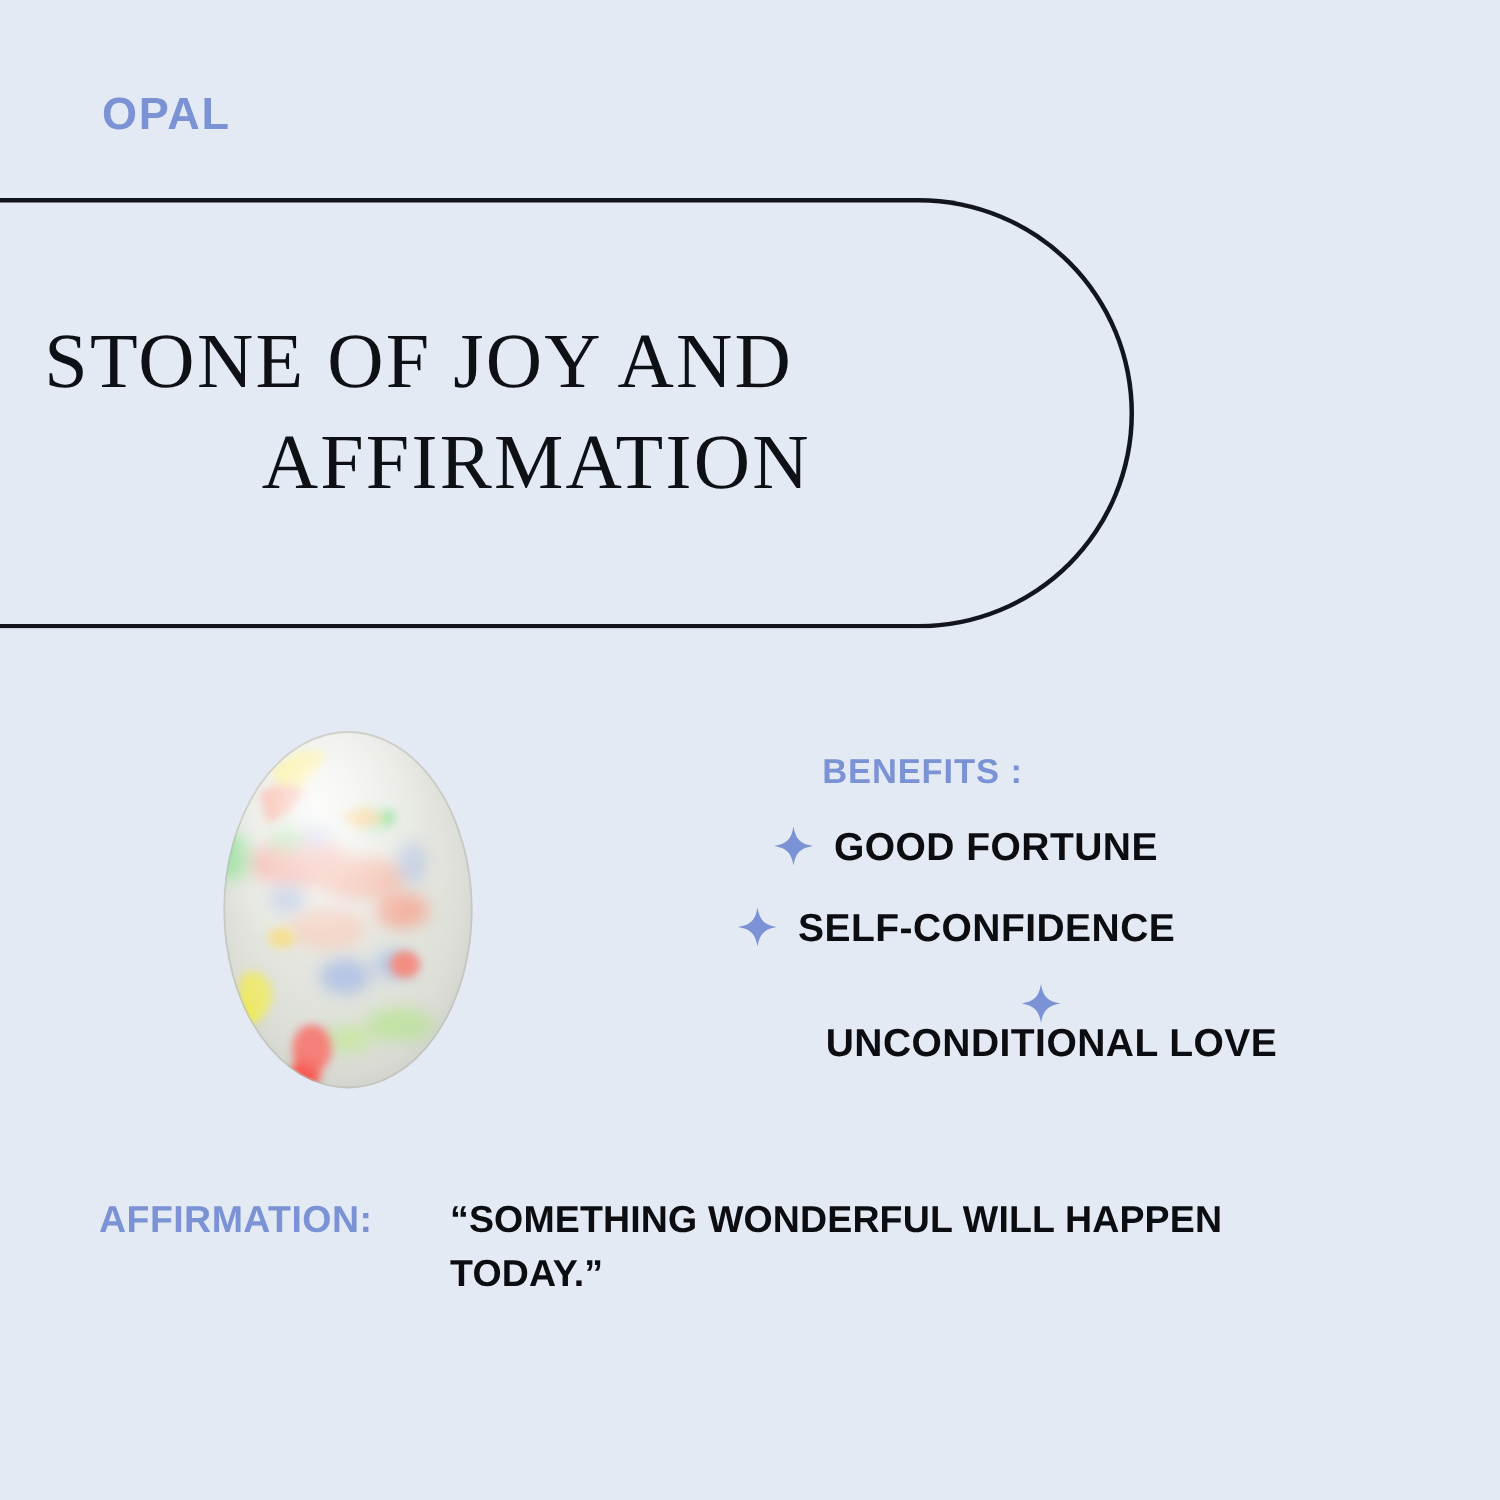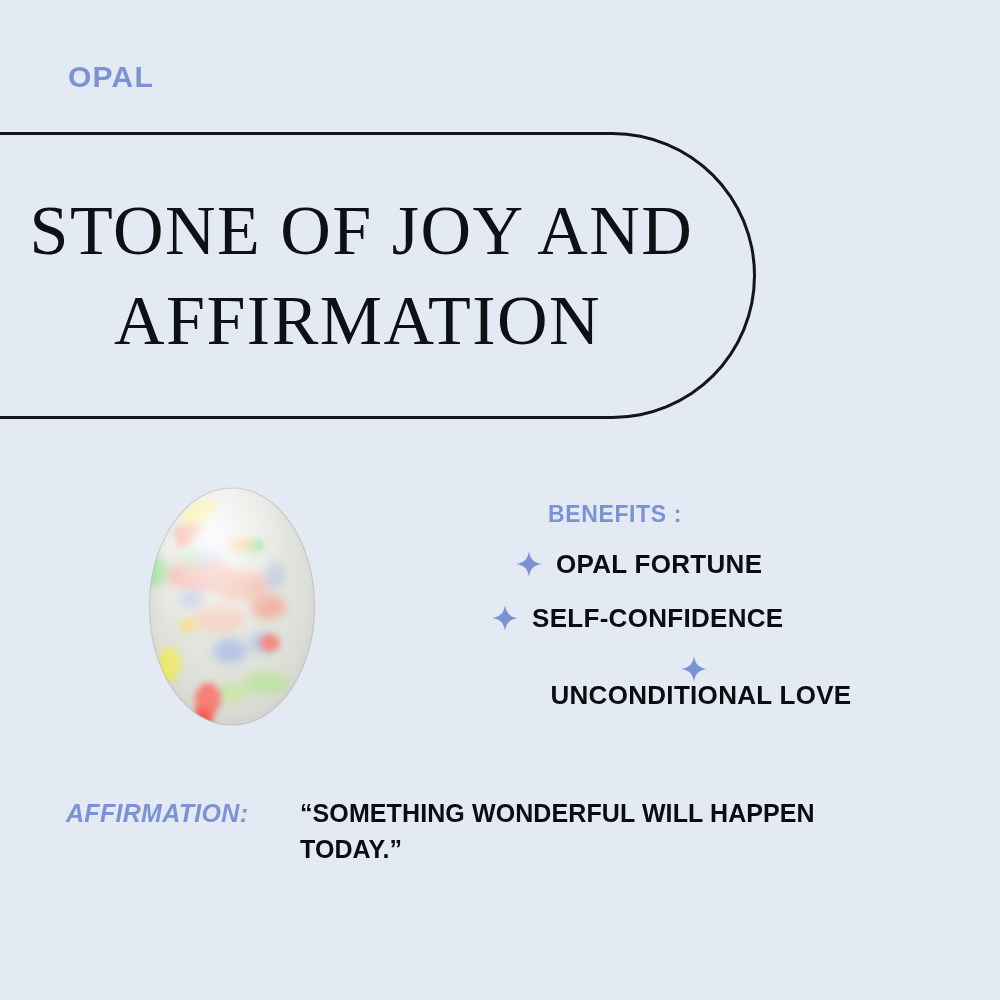--- a/index.html
+++ b/index.html
@@ -52,21 +52,21 @@
     justify-content: center;
   }
   .title-inner {
     width: 700px;
     margin-left: -18px;
     text-align: center;
   }
   .title-line {
     font-family: "Liberation Serif", "DejaVu Serif", serif;
     font-weight: 400;
-    font-size: 70px;
+    font-size: 52px;
     line-height: 1.28;
     letter-spacing: 1.5px;
     color: #0d1014;
     white-space: nowrap;
   }
   .title-line.l1 { text-align: left; padding-left: 22px; }
   .title-line.l2 { text-align: center; padding-left: 0; }
 
   
   .gem-wrap {
@@ -128,21 +128,20 @@
     width: 860px;
   }
   .aff-label {
     font-size: 25px;
     font-weight: 700;
     letter-spacing: 0.3px;
     color: #7b93d4;
     float: left;
     margin-right: 14px;
     line-height: 36px;
-    font-style: italic;
   }
   .aff-quote {
     font-size: 25px;
     font-weight: 700;
     letter-spacing: 0.1px;
     color: #0b0d10;
     line-height: 36px;
     margin-left: 234px;
     width: 580px;
   }
@@ -239,21 +238,21 @@
 
   <div class="benefits">
     <div class="benefits-heading">BENEFITS :</div>
 
     <div class="benefit-row r1">
       <span class="sparkle">
         <svg viewBox="0 0 26 26" xmlns="http://www.w3.org/2000/svg">
           <path d="M13 0 C14.3 8.3 17.7 11.7 26 13 C17.7 14.3 14.3 17.7 13 26 C11.7 17.7 8.3 14.3 0 13 C8.3 11.7 11.7 8.3 13 0 Z" fill="#7b93d4"></path>
         </svg>
       </span>
-      <span class="benefit-label">OPAL FORTUNE</span>
+      <span class="benefit-label">GOOD FORTUNE</span>
     </div>
 
     <div class="benefit-row r2">
       <span class="sparkle">
         <svg viewBox="0 0 26 26" xmlns="http://www.w3.org/2000/svg">
           <path d="M13 0 C14.3 8.3 17.7 11.7 26 13 C17.7 14.3 14.3 17.7 13 26 C11.7 17.7 8.3 14.3 0 13 C8.3 11.7 11.7 8.3 13 0 Z" fill="#7b93d4"></path>
         </svg>
       </span>
       <span class="benefit-label">SELF-CONFIDENCE</span>
     </div>

